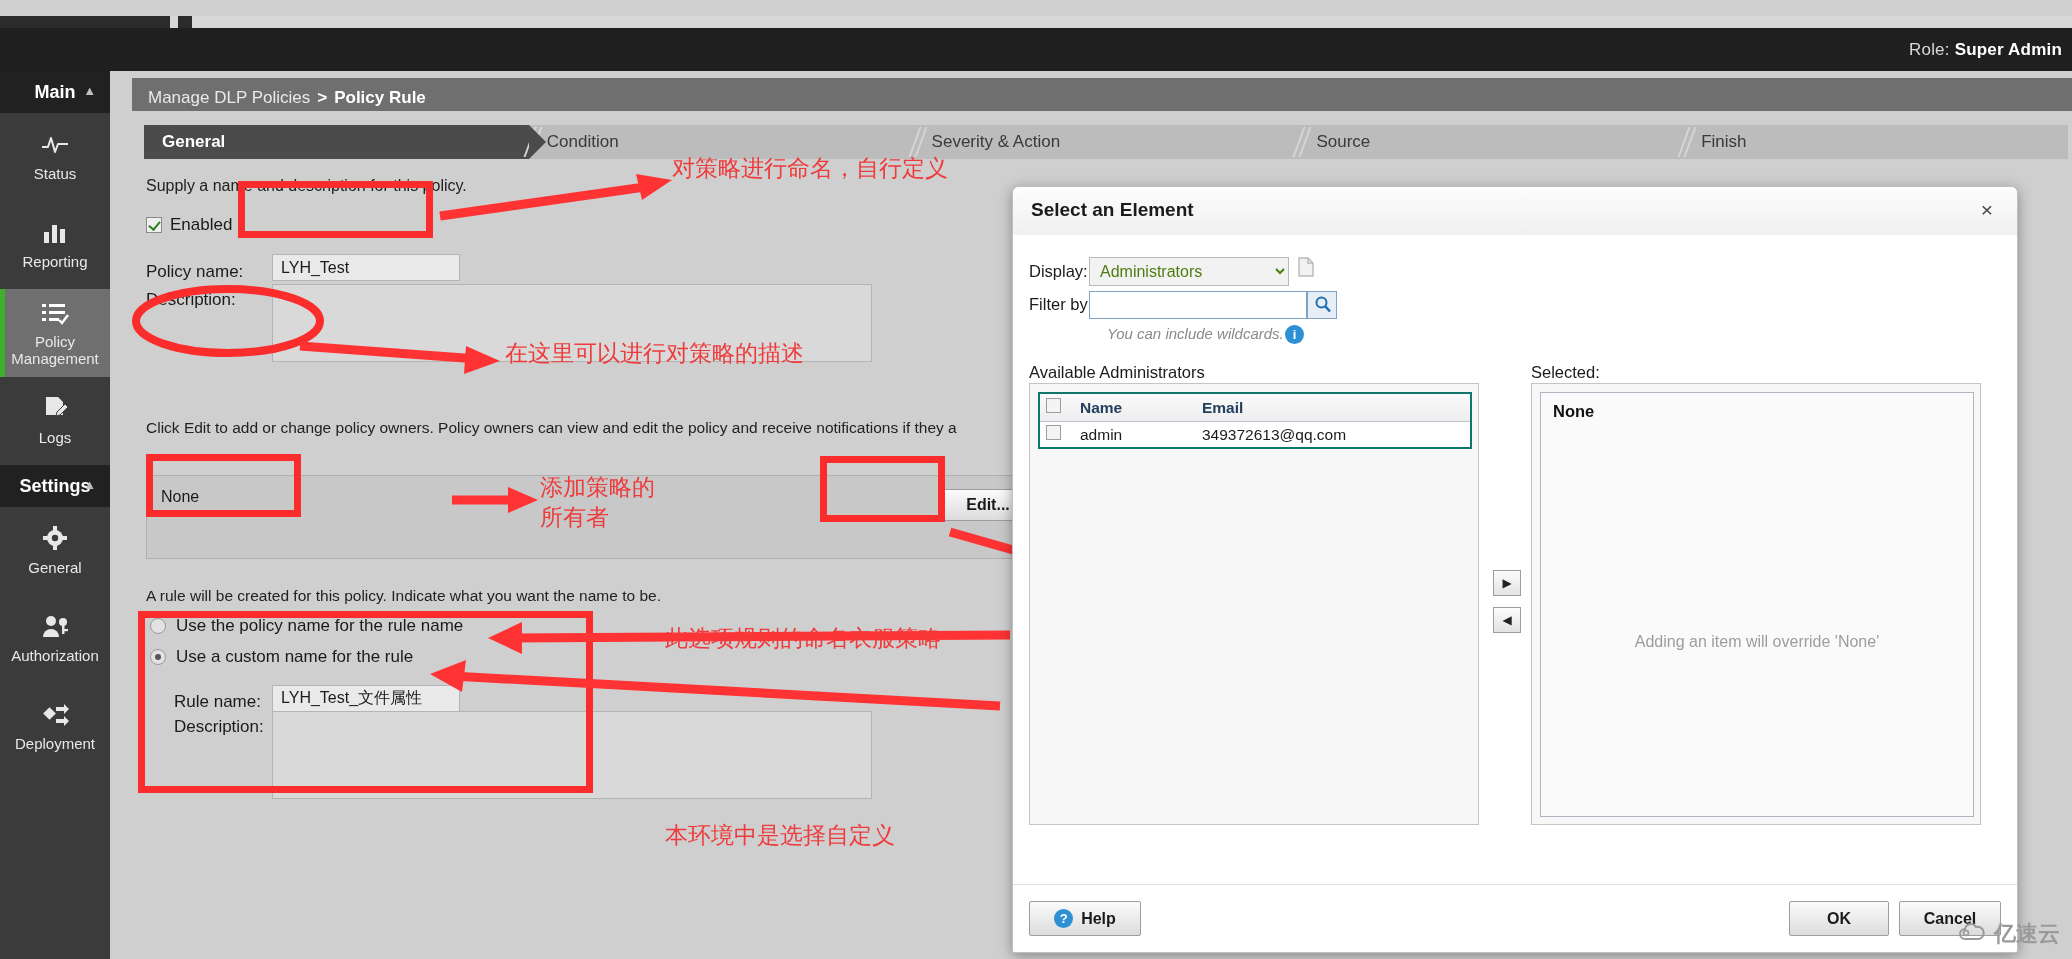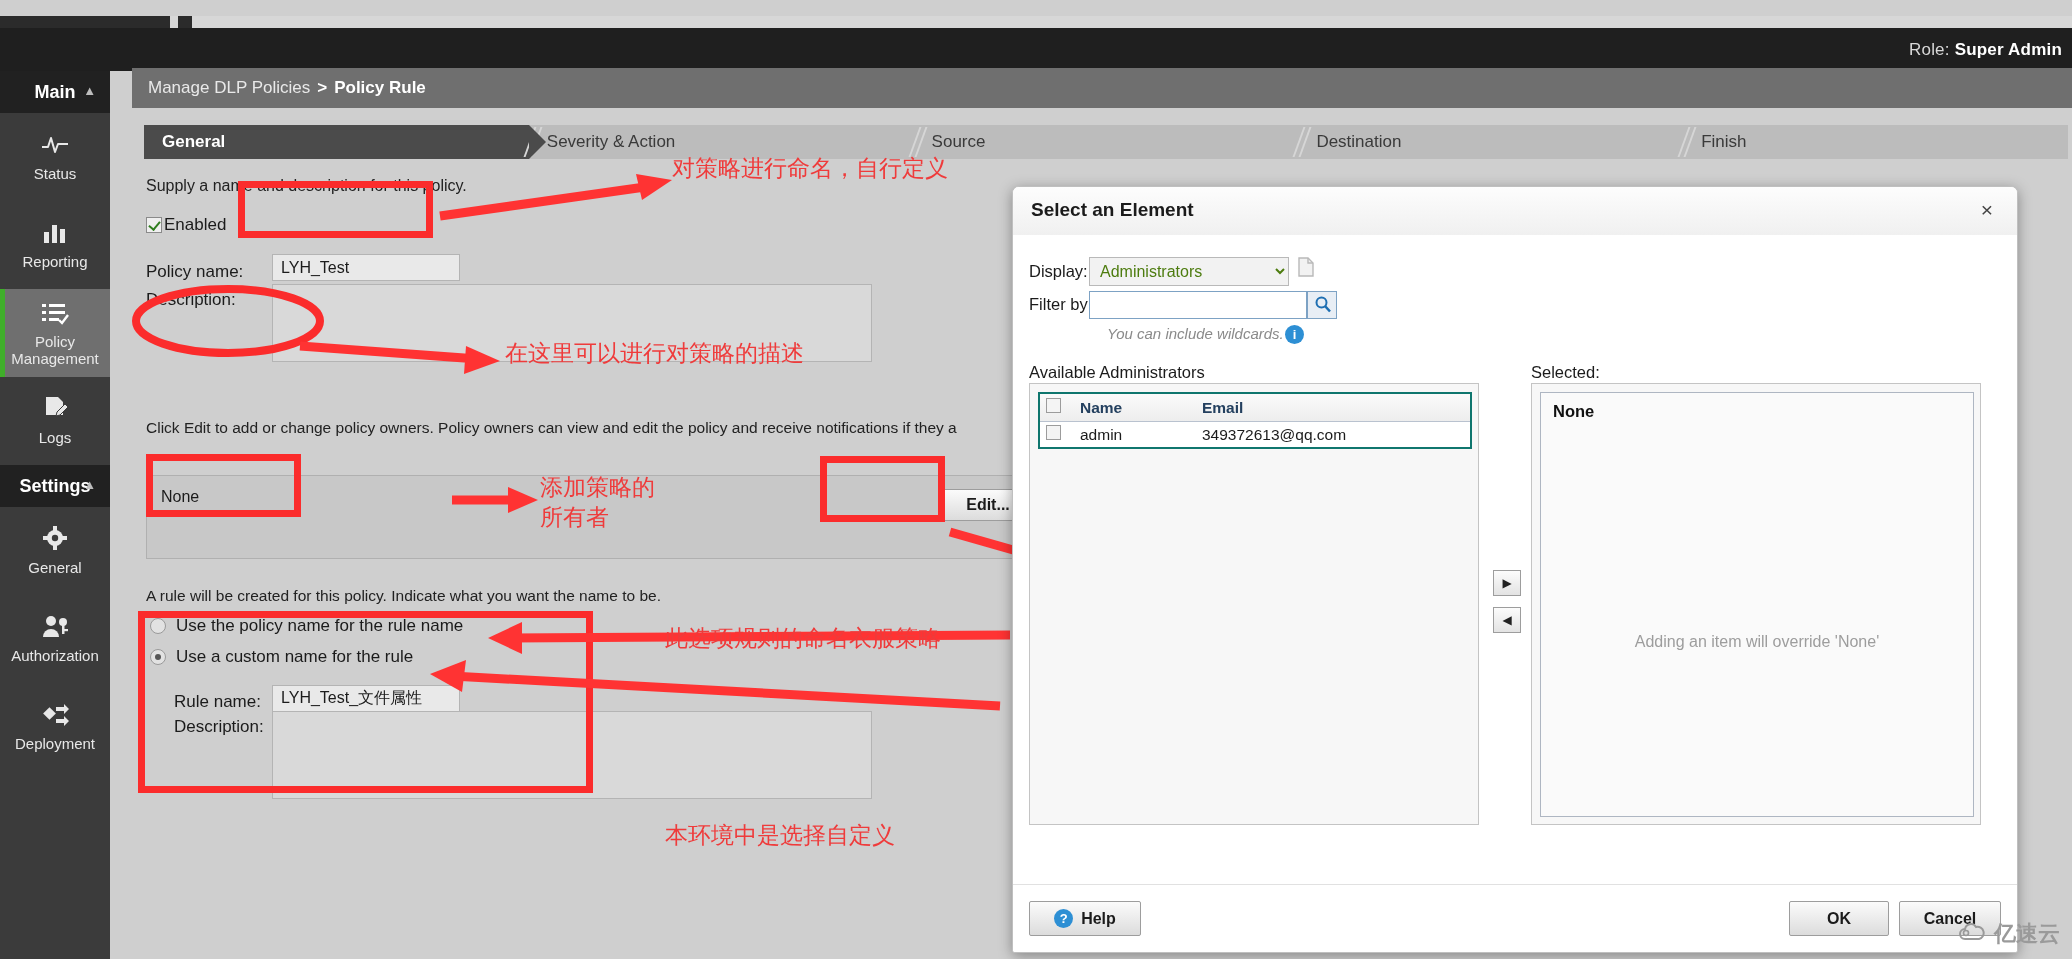--- a/index.html
+++ b/index.html
@@ -35,21 +35,21 @@
   .side-item.active::before{
     content:"";position:absolute;left:0;width:5px;height:88px;background:#3fae2a;
   }
   .side-item .ico{display:block;height:30px;}
   .side-item .ico svg{display:block;}
   .side-item .lbl{display:block;}
   .sb-rel{position:relative;}
 
   
   .crumb{
-    position:absolute;left:132px;top:52px;width:1940px;height:40px;background:#6f6f6f;
+    position:absolute;left:132px;top:62px;width:1940px;height:40px;background:#6f6f6f;
     color:#e9e9e9;font-size:17px;display:flex;align-items:center;padding-left:16px;box-sizing:border-box;
   }
   .crumb b{color:#fff;font-weight:bold;}
 
   
   .content{position:absolute;left:132px;top:95px;width:1940px;height:864px;background:#cfcfcf;}
   .steps{position:absolute;left:12px;top:14px;width:1924px;height:34px;background:#bcbcbc;display:flex;}
   .step{
     position:relative;flex:1;display:flex;align-items:center;padding-left:18px;box-sizing:border-box;
     font-size:17px;color:#3a3a3a;
@@ -62,21 +62,21 @@
   .step .sep{position:absolute;left:-2px;top:2px;height:30px;width:12px;}
   .step .sep::before,.step .sep::after{
     content:"";position:absolute;top:0;height:30px;width:2px;background:#d6d6d6;transform:skewX(-20deg);
   }
   .step .sep::before{left:2px;}
   .step .sep::after{left:8px;}
 
   
   .pane{position:absolute;left:12px;top:58px;width:1924px;height:790px;}
   .lead{position:absolute;left:2px;top:8px;font-size:16px;color:#222;}
-  .chk-row{position:absolute;left:2px;top:46px;display:flex;align-items:center;gap:2px;}
+  .chk-row{position:absolute;left:2px;top:46px;display:flex;align-items:center;gap:8px;}
   .chkbox{
     width:16px;height:16px;border:1px solid #8a8a8a;background:#efefef;position:relative;box-sizing:border-box;
   }
   .chkbox::after{
     content:"";position:absolute;left:4px;top:1px;width:5px;height:9px;border:solid #2f7d1e;
     border-width:0 2px 2px 0;transform:rotate(40deg);
   }
   .chk-row .lbl{font-size:17px;color:#1b1b1b;}
 
   .fld-label{position:absolute;font-size:17px;color:#1b1b1b;}
@@ -310,29 +310,29 @@
   </div>
 
   <div class="content">
 
     <div class="steps">
       <div class="step active">
         <span>General</span>
       </div>
       <div class="step">
         <span class="sep"></span>
+        <span>Condition</span>
+      </div>
+      <div class="step">
+        <span class="sep"></span>
         <span>Severity &amp; Action</span>
       </div>
       <div class="step">
         <span class="sep"></span>
         <span>Source</span>
-      </div>
-      <div class="step">
-        <span class="sep"></span>
-        <span>Destination</span>
       </div>
       <div class="step">
         <span class="sep"></span>
         <span>Finish</span>
       </div>
     </div>
 
     <div class="pane">
 
       <div class="lead">Supply a name and description for this policy.</div>

